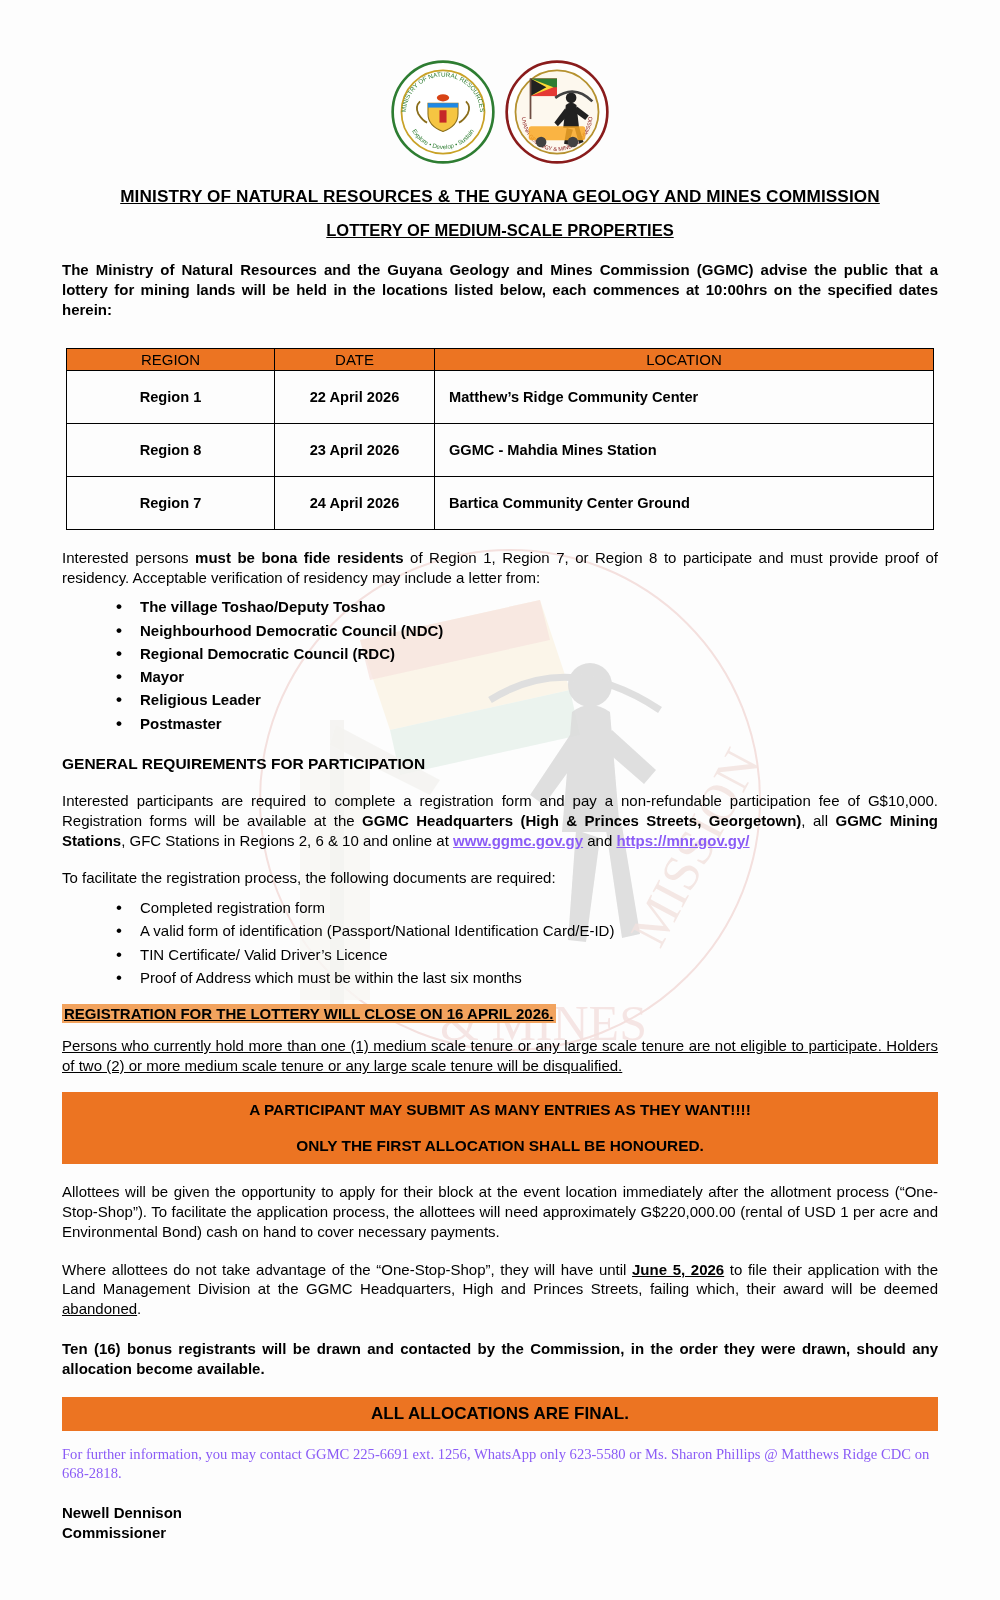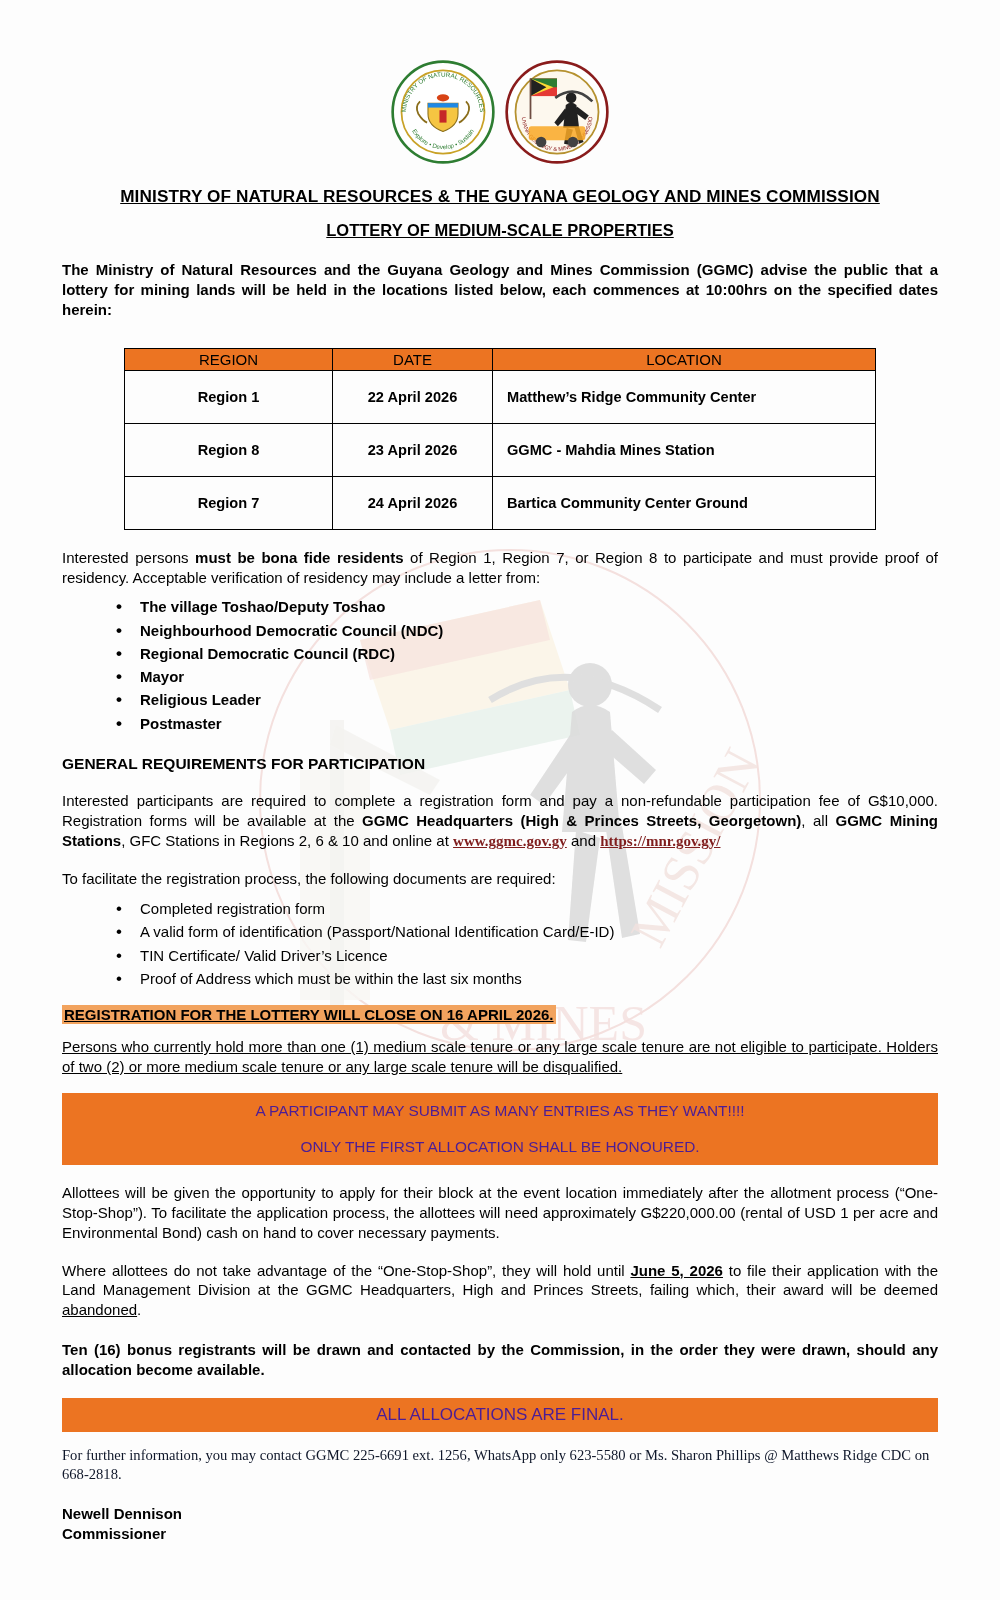--- a/index.html
+++ b/index.html
@@ -74,21 +74,21 @@
   }
 
   
   .table-wrap {
     display: flex;
     justify-content: center;
     margin-top: 28px;
   }
   table.lottery {
     border-collapse: collapse;
-    width: 752px;
+    width: 868px;
     border: 1.5px solid #000;
     font-size: 14.6px;
   }
   table.lottery th {
     background: #ec7422;
     color: #000;
     font-weight: normal;
     text-align: center;
     padding: 2px 4px;
     border: 1px solid #000;
@@ -133,24 +133,23 @@
   }
   ul.bullets.bold li { font-weight: bold; }
 
   h3.section {
     font-size: 15.5px;
     font-weight: bold;
     margin: 20px 0 0 0;
   }
 
   a.link {
-    color: #7f1d1d;
+    color: #8b5cf6;
     text-decoration: underline;
     font-weight: bold;
-    font-family: Liberation Serif, serif;
   }
 
   .highlight-line {
     text-align: left;
     margin-top: 16px;
     font-size: 15px;
   }
   .highlight-line span {
     background: #f2a35e;
     font-weight: bold;
@@ -161,33 +160,33 @@
   p.underlined {
     font-size: 15px;
     line-height: 1.34;
     text-align: justify;
     margin: 14px 0 0 0;
     text-decoration: underline;
   }
 
   .orange-banner {
     background: #ec7422;
-    color: #4c1d95;
-    font-weight: normal;
+    color: #000000;
+    font-weight: bold;
     text-align: center;
     font-size: 15.4px;
     padding: 9px 4px;
     margin-top: 16px;
   }
   .orange-banner .l2 { display: block; margin-top: 18px; }
   .orange-banner.small { padding: 7px 4px; margin-top: 18px; font-size: 17px; }
 
   p.contact {
     font-family: "Liberation Serif", serif;
-    color: #0f172a;
+    color: #8b5cf6;
     font-size: 14.6px;
     line-height: 1.3;
     margin: 14px 0 0 0;
   }
 
   p.signoff {
     font-size: 15px;
     font-weight: bold;
     line-height: 1.35;
     margin: 20px 0 0 0;
@@ -339,21 +338,21 @@
 
     <p class="underlined">Persons who currently hold more than one (1) medium scale tenure or any large scale tenure are not eligible to participate. Holders of two (2) or more medium scale tenure or any large scale tenure will be disqualified.</p>
 
     <div class="orange-banner">
       <span>A PARTICIPANT MAY SUBMIT AS MANY ENTRIES AS THEY WANT!!!!</span>
       <span class="l2">ONLY THE FIRST ALLOCATION SHALL BE HONOURED.</span>
     </div>
 
     <p class="body">Allottees will be given the opportunity to apply for their block at the event location immediately after the allotment process (“One-Stop-Shop”). To facilitate the application process, the allottees will need approximately G$220,000.00 (rental of USD 1 per acre and Environmental Bond) cash on hand to cover necessary payments.</p>
 
-    <p class="body"><span>Where allottees do not take advantage of the “One-Stop-Shop”, they will hold until </span><b class="u">June 5, 2026</b><span> to file their application with the Land Management Division at the GGMC Headquarters, High and Princes Streets, failing which, their award will be deemed </span><span class="u">abandoned</span><span>.</span></p>
+    <p class="body"><span>Where allottees do not take advantage of the “One-Stop-Shop”, they will have until </span><b class="u">June 5, 2026</b><span> to file their application with the Land Management Division at the GGMC Headquarters, High and Princes Streets, failing which, their award will be deemed </span><span class="u">abandoned</span><span>.</span></p>
 
     <p class="lead">Ten (16) bonus registrants will be drawn and contacted by the Commission, in the order they were drawn, should any allocation become available.</p>
 
     <div class="orange-banner small">ALL ALLOCATIONS ARE FINAL.</div>
 
     <p class="contact">For further information, you may contact GGMC 225-6691 ext. 1256, WhatsApp only 623-5580 or Ms. Sharon Phillips @ Matthews Ridge CDC on 668-2818.</p>
 
     <p class="signoff">
       <span>Newell Dennison</span><br>
       <span>Commissioner</span>

